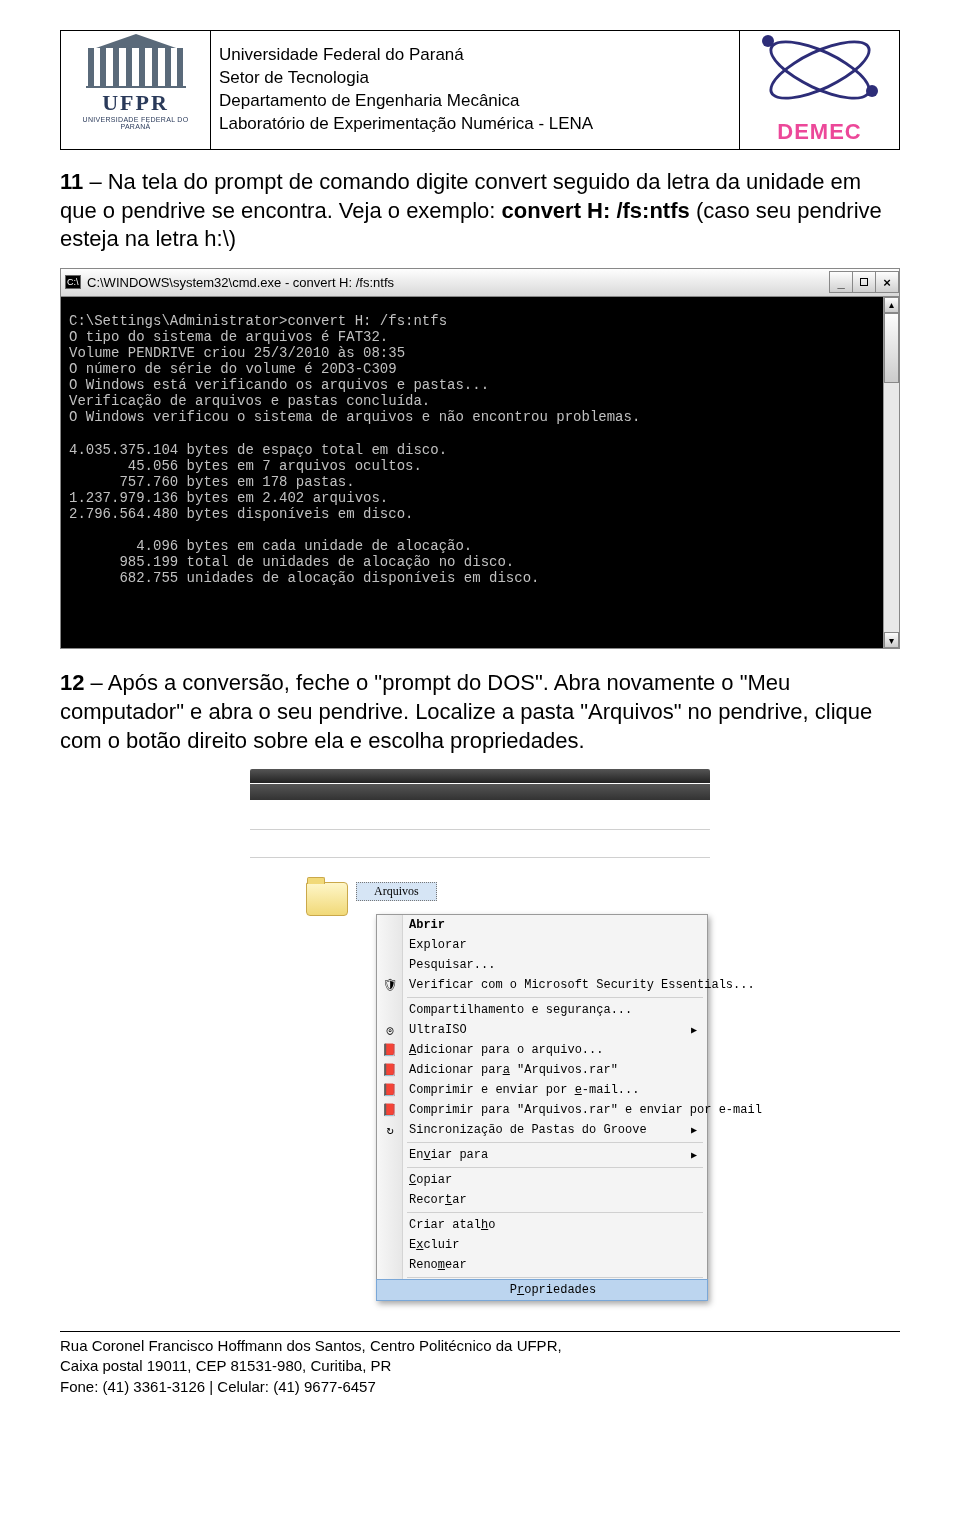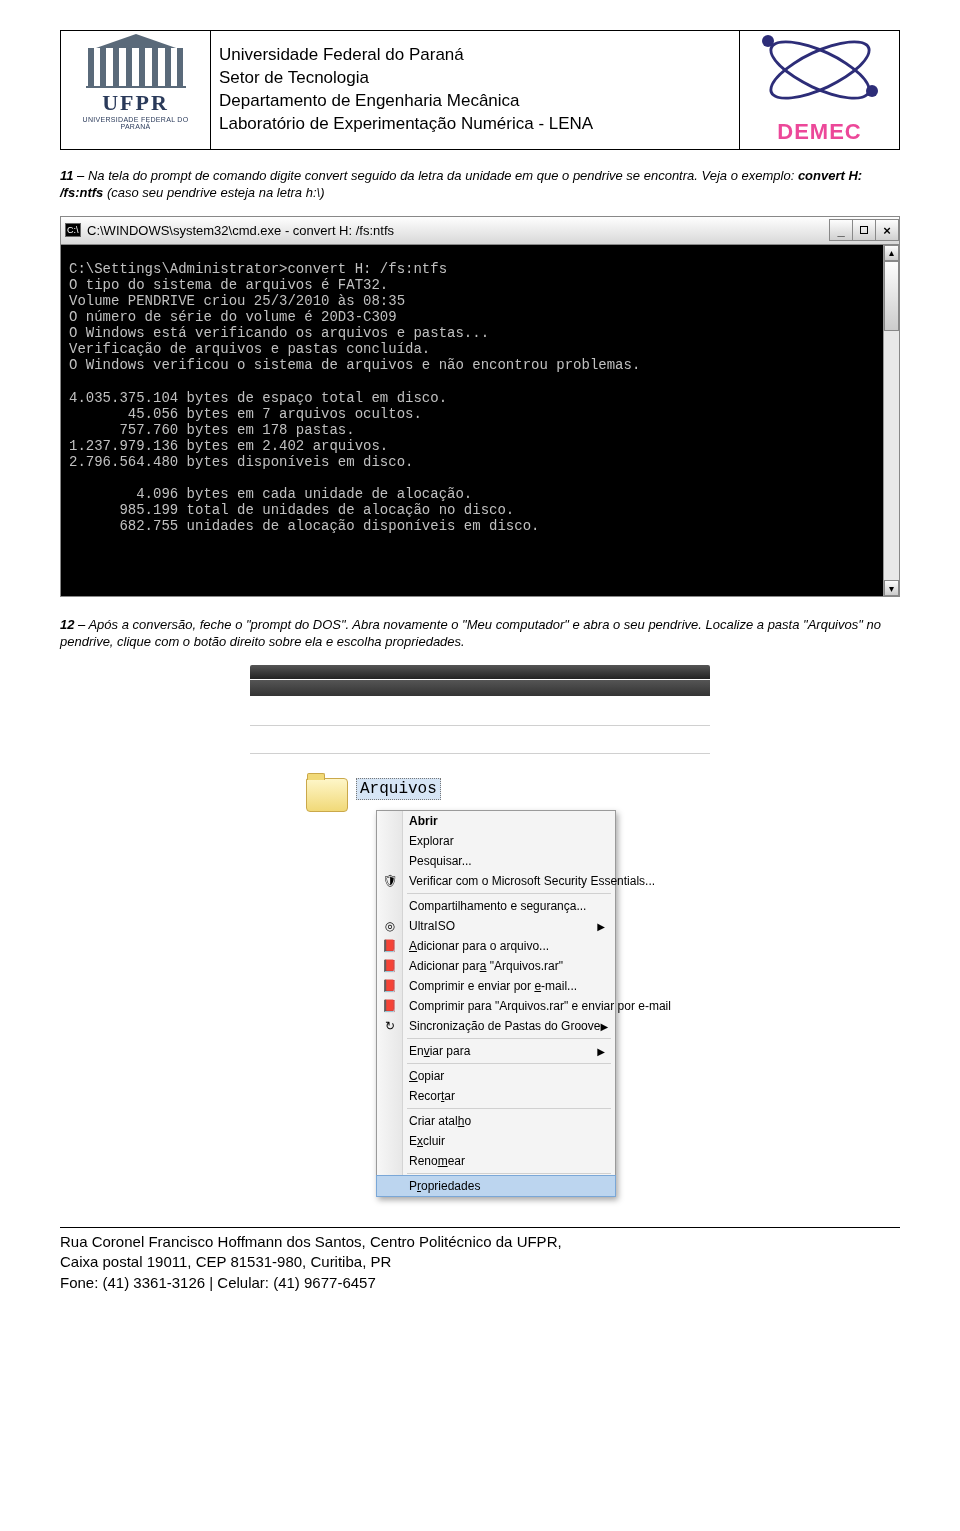--- a/index.html
+++ b/index.html
@@ -94,24 +94,23 @@
   .demec-text {
     font-family: Arial, sans-serif;
     font-weight: bold;
     font-size: 22px;
     color: #ec4899;
     letter-spacing: 1px;
     margin-top: 14px;
   }
   
   .body-text {
-    font-size: 13px;
+    font-size: 22px;
     line-height: 1.3;
     margin: 18px 0 14px 0;
-    font-style: italic;
   }
   .body-text b { font-weight: bold; }
   
   .cmd-window {
     border: 1px solid #888;
     margin: 6px 0 20px 0;
   }
   .cmd-title {
     display: flex;
     align-items: center;
@@ -217,51 +216,51 @@
     content:"";
     position:absolute;
     top:-6px; left:0;
     width:16px; height:6px;
     background:#f1d978;
     border:1px solid #caa84a;
     border-bottom:none;
     border-radius:2px 2px 0 0;
   }
   .folder-label {
-    font-family: Liberation Mono, monospace;
-    font-size: 16px;
+    font-family: Liberation Serif, serif;
+    font-size: 12px;
     background:#d6e5f5;
-    padding:1px 3px;
+    padding:1px 17px;
     border:1px dotted #777;
     align-self:flex-start;
   }
   .ctx-menu {
-    width: 240px;
+    width: 332px;
     background: #f4f4f4;
     border: 1px solid #9a9a9a;
     box-shadow: 2px 3px 6px rgba(0,0,0,0.35);
-    font-family: Liberation Sans, sans-serif;
+    font-family: Liberation Mono, monospace;
     font-size: 12px;
     margin-left: 126px;
     margin-top: -2px;
     position: relative;
   }
   .ctx-stripe {
     position:absolute; left:0; top:0; bottom:0; width:26px;
     background: linear-gradient(to right,#f7f7f7,#e7e7e7);
     border-right:1px solid #d4d4d4;
   }
   .ctx-item {
     position: relative;
     padding: 3px 10px 3px 32px;
     display:flex; align-items:center; justify-content:space-between;
     white-space: nowrap;
   }
   .ctx-item.bold { font-weight: bold; }
-  .ctx-item.hover { background:#bcd5ef; outline:1px solid #7aa7d7; }
+  .ctx-item.hover { background:#bcd5ef; outline:1px solid #7aa7d7;justify-content:center; }
   .ctx-sep {
     height:1px; background:#d0d0d0; margin: 2px 4px 2px 30px;
   }
   .ctx-icon {
     position:absolute; left:5px; width:16px; height:16px;
     display:flex; align-items:center; justify-content:center;
     font-size:12px;
   }
   .arrow-r { font-size:10px; color:#000; }
   .u { text-decoration: underline; }

